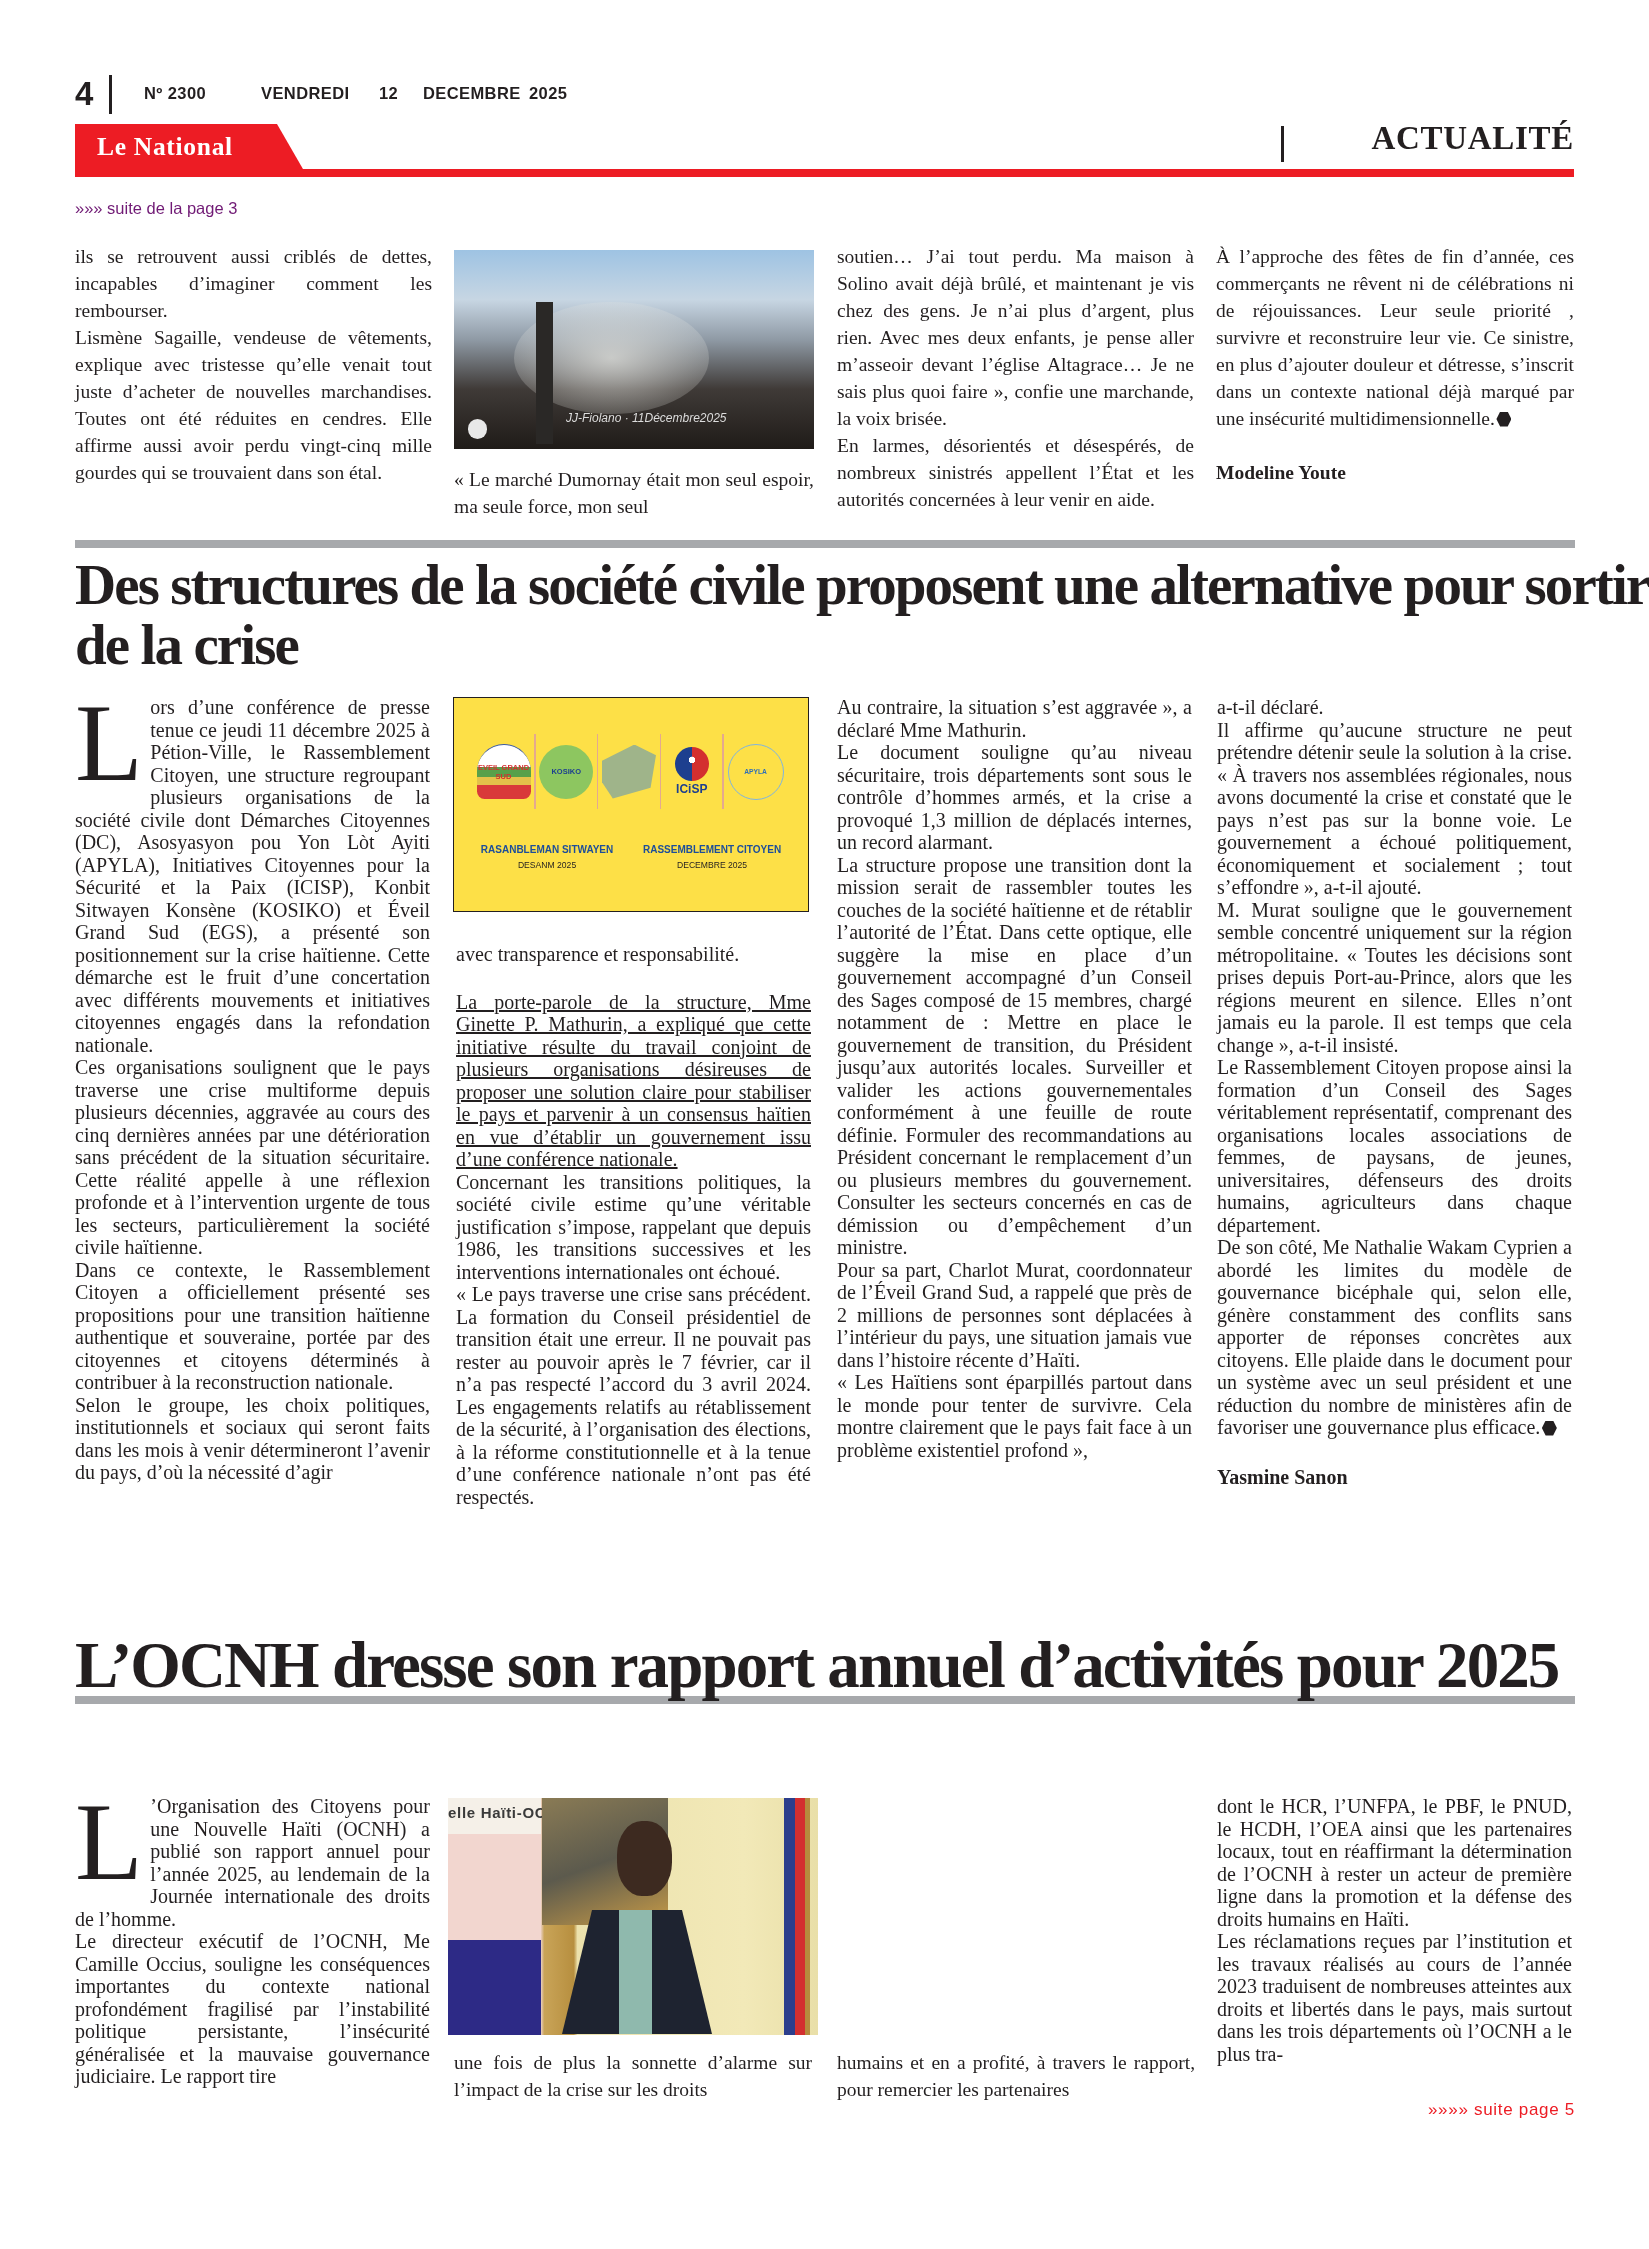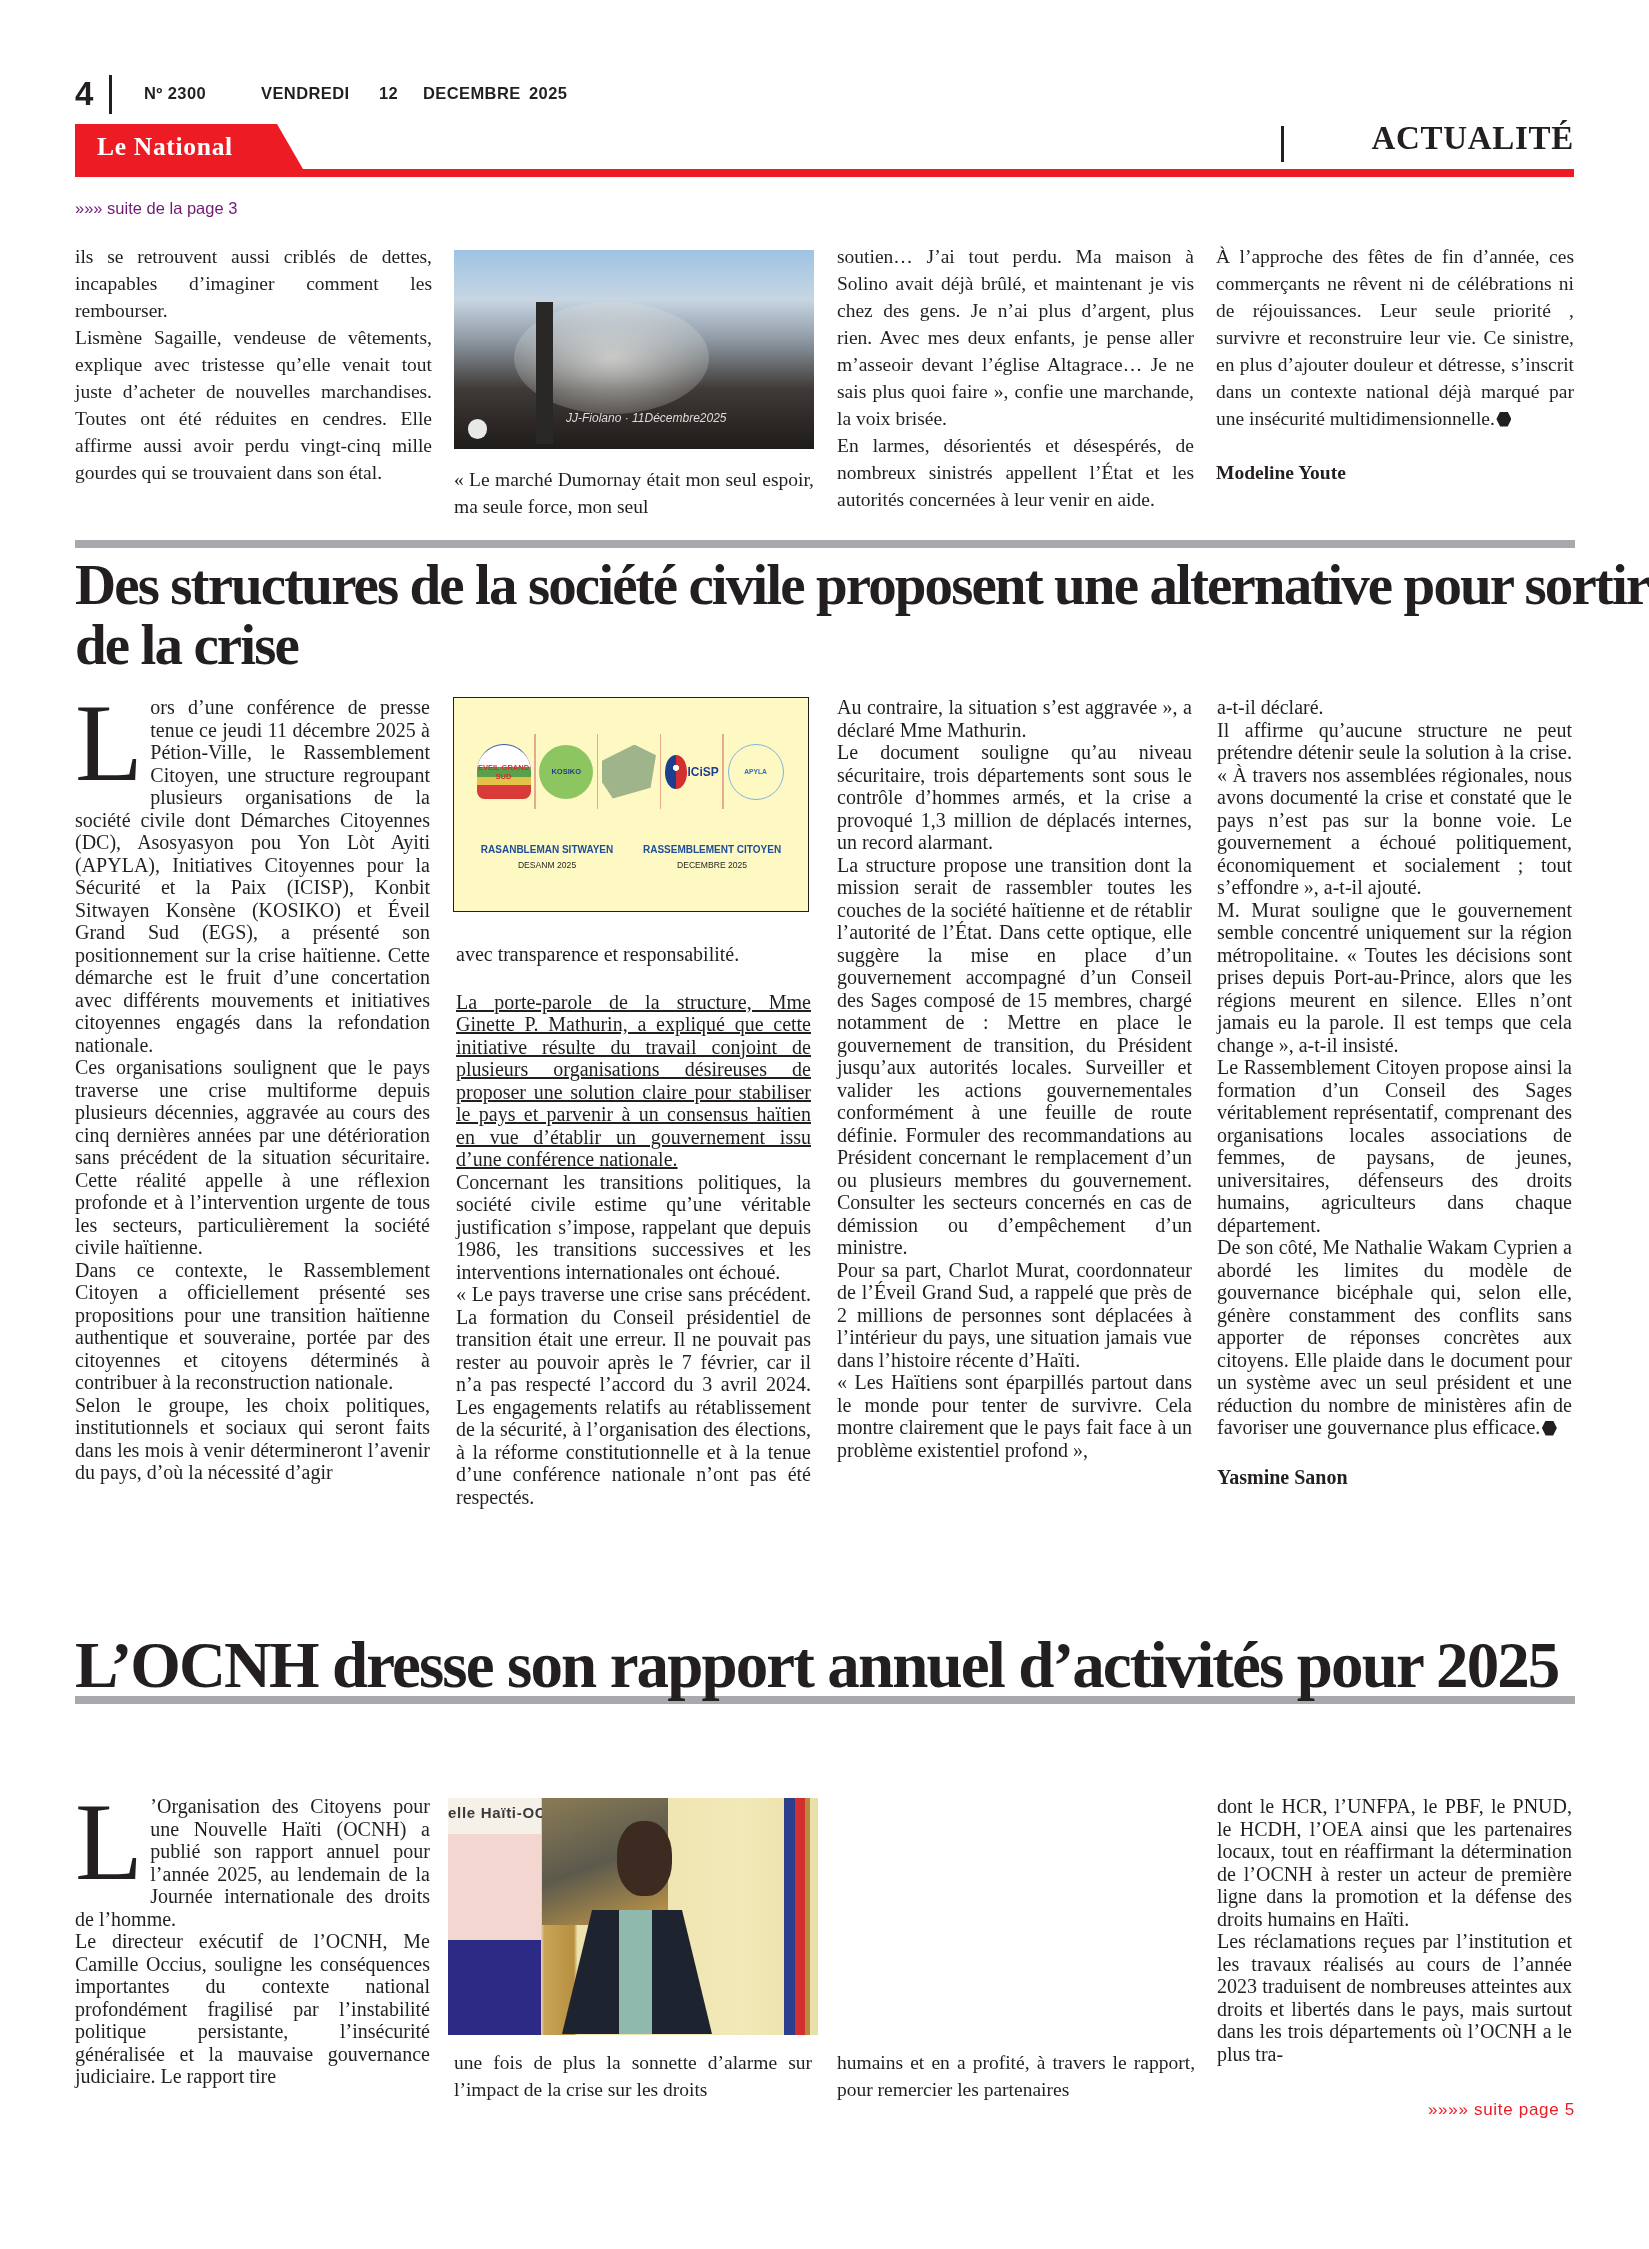--- a/index.html
+++ b/index.html
@@ -37,21 +37,21 @@
   
   .photo { position:absolute; overflow:hidden; }
   .fire { left:454px; top:250px; width:360px; height:199px;
           background: linear-gradient(180deg,#9ec3e3 0%, #c7d6e3 25%, #8f9aa5 45%, #3f3a37 70%, #1f1b18 100%); }
   .fire .smoke { position:absolute; left:60px; top:52px; width:195px; height:112px; border-radius:50%;
                  background: radial-gradient(ellipse at center, rgba(230,230,225,0.75), rgba(200,200,200,0)); }
   .fire .pole { position:absolute; left:82px; top:52px; width:16.5px; height:142px; background:#2a2826; }
   .fire .wm { position:absolute; left:112px; top:161px; font: italic 12px "Liberation Sans", sans-serif; color:#ddd; }
   .fire .logo { position:absolute; left:13.5px; top:169px; width:19.5px; height:19.5px; border-radius:50%; background:#e8e8e8; }
 
-  .logos { left:453px; top:697px; width:354px; height:213px; border:1.5px solid #231f20; background:#fef9c3; }
+  .logos { left:453px; top:697px; width:354px; height:213px; border:1.5px solid #231f20; background:#fde047; }
   .logo-row { position:absolute; left:22.5px; top:21px; width:307px; height:105px; display:flex; align-items:center; justify-content:space-between; }
   .lg { width:54px; height:54px; display:flex; align-items:center; justify-content:center; font: bold 7.5px "Liberation Sans", sans-serif; text-align:center; }
   .lg-sep { width:1.5px; height:75px; background:#e4a98f; }
   .lg1 { border-radius:50% 50% 7.5px 7.5px; border-top:1.5px solid #3a5aa6; background:linear-gradient(180deg,#fff 40%,#58a04a 40%,#58a04a 60%,#e3c24a 60%,#e3c24a 75%,#d93a3a 75%); color:#d32f2f; }
   .lg2 { background:#8dc660; border-radius:50%; color:#1d3f8f; }
   .lg3 { background:#9fb48a; color:#5a3a20; clip-path: polygon(0 30%, 60% 0, 100% 20%, 90% 80%, 20% 100%, 0 70%); }
   .lg4 { background: radial-gradient(circle at 50% 38%, #fff 0 12%, transparent 13%), linear-gradient(90deg,#1d3f8f 50%,#d32f2f 50%); border-radius:50%; width:34px; height:34px; }
   .lg5 { border:1.5px solid #7fb4e0; border-radius:50%; color:#2e6fb7; font-size:6.7px; }
   .rc-row { position:absolute; left:12px; top:146px; width:330px; display:flex; justify-content:space-around; text-align:center;align-items:center; }
   .rc-title { font: bold 10px "Liberation Sans", sans-serif; color:#1d4e9a; }
@@ -125,21 +125,21 @@
 </div>
 
 <div class="photo logos">
   <div class="logo-row">
     <div class="lg lg1">EVEIL GRAND SUD</div>
     <div class="lg-sep"></div>
     <div class="lg lg2">KOSIKO</div>
     <div class="lg-sep"></div>
     <div class="lg lg3"></div>
     <div class="lg-sep"></div>
-    <div class="lg" style="flex-direction:row; position:relative;">
+    <div class="lg" style="flex-direction:column; position:relative;">
       <div class="lg4"></div>
       <div style="font: bold 12px 'Liberation Sans', sans-serif; color:#1d3f8f; margin-top:1.5px;">ICiSP</div>
     </div>
     <div class="lg-sep"></div>
     <div class="lg lg5">APYLA</div>
   </div>
   <div class="rc-row">
     <div>
       <div class="rc-title">RASANBLEMAN SITWAYEN</div>
       <div class="rc-date">DESANM 2025</div>

